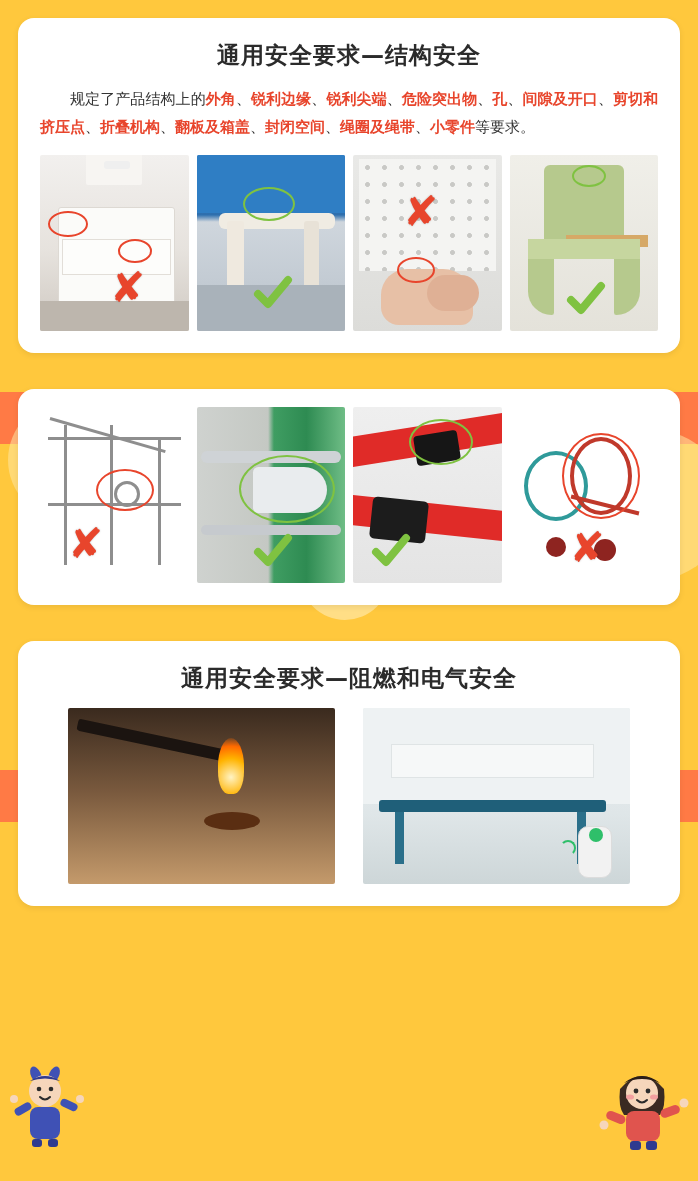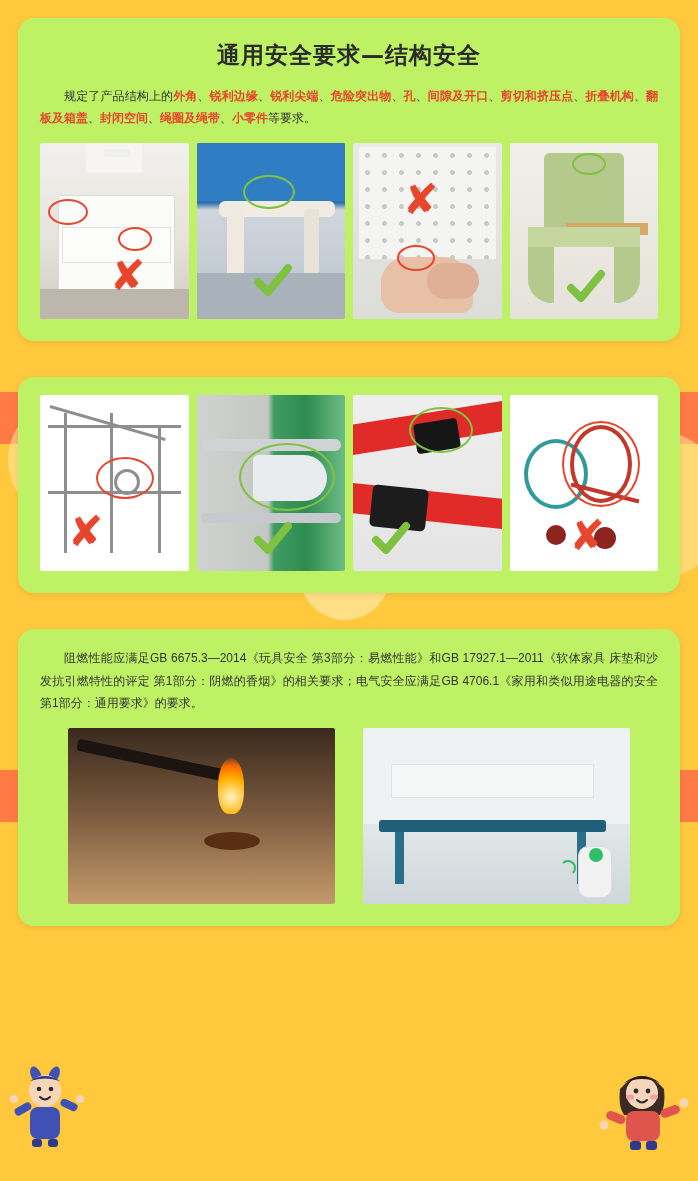--- a/index.html
+++ b/index.html
@@ -33,39 +33,39 @@
   .blob-b { width: 150px; height: 150px; background: #FFE8A3; right: -30px; top: 430px; }
   .blob-c { width: 90px; height: 90px; background: #FFF0C2; left: 300px; top: 530px; }
 
   .page {
     position: relative;
     z-index: 2;
     padding: 18px 18px 0 18px;
   }
 
   .card {
-    background: #bef264;
+    background: #ffffff;
     border-radius: 16px;
     padding: 18px 22px 22px 22px;
     margin-bottom: 36px;
     box-shadow: 0 2px 6px rgba(0,0,0,.08);
   }
 
   .card-title {
     text-align: center;
     font-size: 23px;
     font-weight: bold;
     color: #2B2B2B;
     letter-spacing: 1px;
     margin: 4px 0 14px 0;
     font-family: "DejaVu Sans", "Liberation Sans", sans-serif;
   }
 
   .card-body {
-    font-size: 12px;
+    font-size: 15px;
     line-height: 1.85;
     color: #333333;
     text-align: justify;
     text-indent: 2em;
     margin-bottom: 14px;
   }
   .em { color: #E8452C; font-weight: bold; }
 
   .img-row {
     display: flex;
@@ -300,21 +300,21 @@
         <div class="bead1"></div>
         <div class="bead2"></div>
         <div class="mark ellipse-red" style="right:18px; top:26px; width:78px; height:86px;"></div>
         <div class="mark mark-x" style="left:60px; top:120px;">✘</div>
       </div>
 
     </div>
   </div>
 
   <div class="card">
-    <div class="card-body" id="body-2"><span>阻燃性能应满足GB 6675.3—2014《玩具安全 第3部分：易燃性能》和GB 17927.1—2011《软体家具 床垫和沙发抗引燃特性的评定 第1部分：阴燃的香烟》的相关要求；电气安全应满足GB 4706.1《家用和类似用途电器的安全 第1部分：通用要求》的要求。</span></div>
+    <div class="card-title">通用安全要求—阻燃和电气安全</div>
     <div class="img-row" style="gap:28px; padding:0 28px;">
       <div class="photo p-flame">
         <div class="stick"></div>
         <div class="burn"></div>
         <div class="fire"></div>
       </div>
       <div class="photo p-desk">
         <div class="wall"></div>
         <div class="shelf"></div>
         <div class="top"></div>

